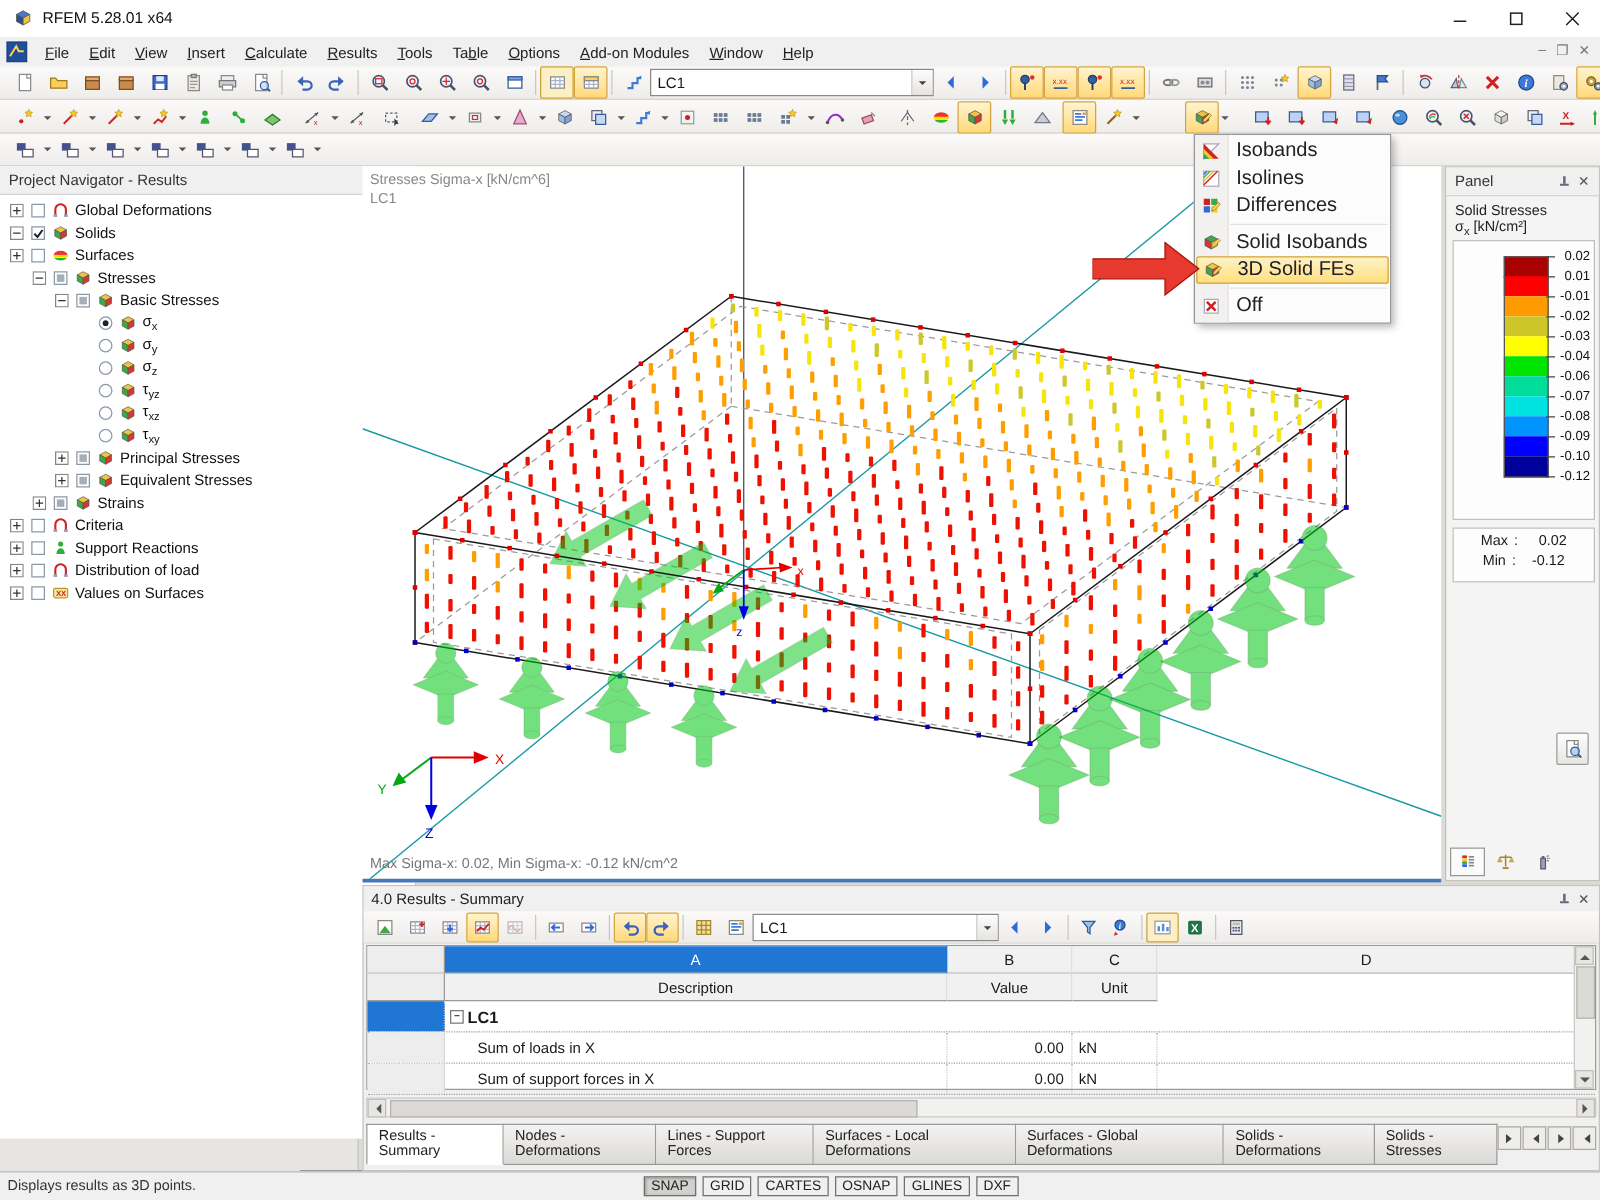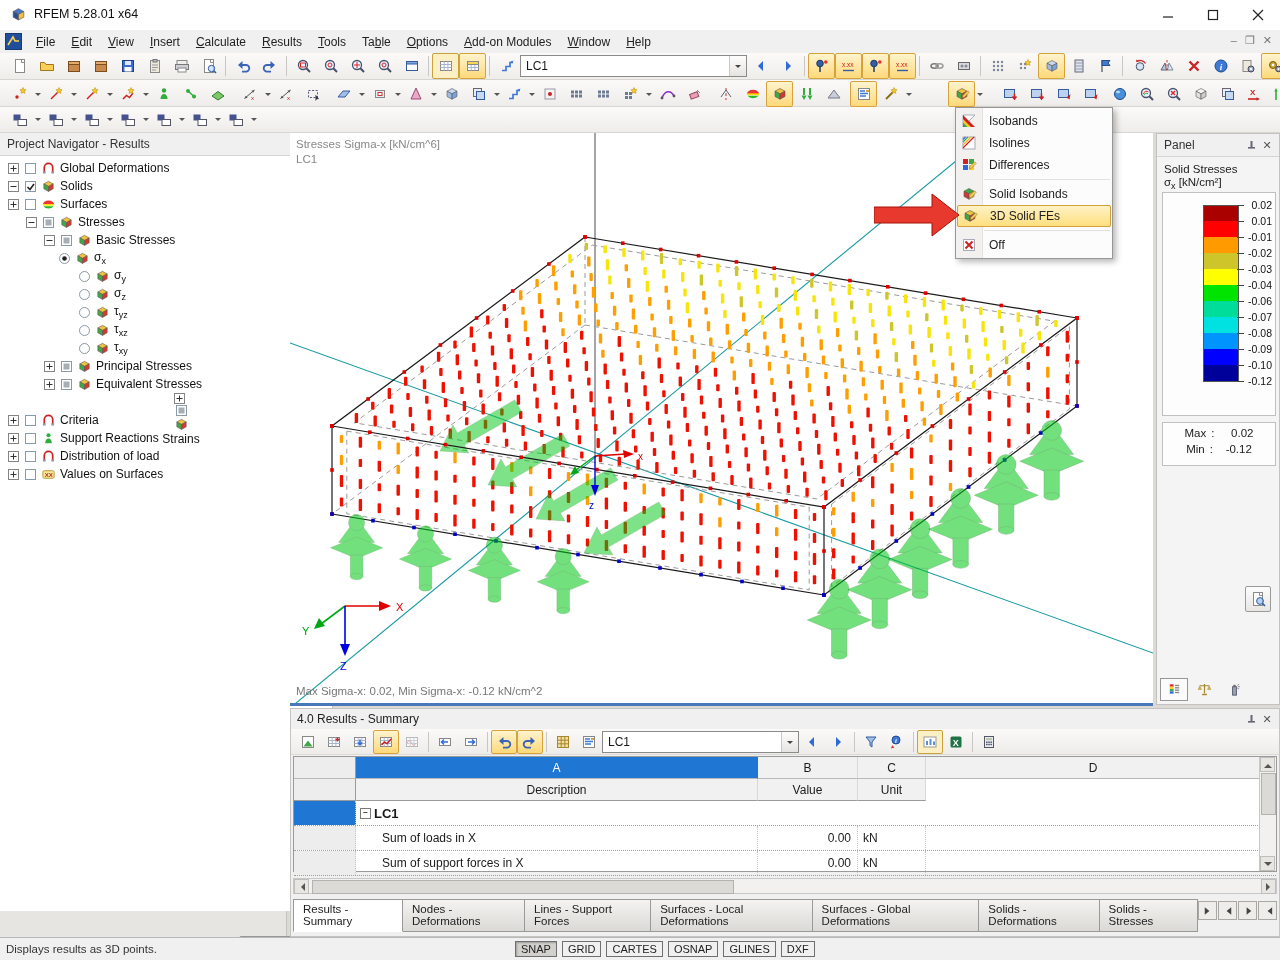--- a/index.html
+++ b/index.html
@@ -59,21 +59,21 @@
   #maxmin{position:absolute;left:5px;top:288px;width:112px;height:42px;background:#FDFDFD;border:1px solid #C0C0C0;font-size:11.5px;}
   #maxmin .r{display:flex;justify-content:center;gap:5px;margin-top:4px;}
   #maxmin .v{width:34px;text-align:right;}
   #mag-btn{position:absolute;right:8px;top:452px;width:24px;height:24px;background:linear-gradient(#FDFDFD,#E8E6E2);border:1px solid #9A9A9A;border-radius:2px;display:flex;align-items:center;justify-content:center;}
   #panel-tabs{position:absolute;left:3px;bottom:3px;display:flex;gap:2px;}
   .ptab{width:26px;height:21px;display:flex;align-items:center;justify-content:center;border:1px solid transparent;}
   .ptab.active{background:#FBFBFB;border-color:#979797;}
   
   #ctxmenu{position:absolute;left:955px;top:107px;width:156px;background:#FCFCFC;border:1px solid #979797;box-shadow:3px 3px 6px rgba(0,0,0,.28);z-index:60;padding:2px 0;}
   #ctxmenu .gut{position:absolute;left:0;top:0;bottom:0;width:26px;background:#F2F1EF;border-right:1px solid #E3E2E0;}
-  .mi{position:relative;height:22px;display:flex;align-items:center;font-size:12px;color:#222;}
+  .mi{position:relative;height:22px;display:flex;align-items:center;font-size:16px;color:#222;}
   .mi .mic{width:26px;display:flex;align-items:center;justify-content:center;z-index:1;}
   .mi .mlab{padding-left:7px;z-index:1;}
   .mi.hl{background:linear-gradient(#FEF3C9,#FFDE7C);outline:1px solid #D2A13C;outline-offset:-1px;border-radius:2px;margin:0 1px;}
   .msep{height:1px;background:#E2E1DF;margin:3px 2px 3px 28px;}
   #red-arrow{position:absolute;left:874px;top:193px;z-index:70;}
   
   #dock{position:absolute;left:290px;top:708px;width:990px;height:229px;background:#F0F0F0;border:1px solid #C6C4C0;box-sizing:border-box;}
   #dock-hdr{height:20px;display:flex;align-items:center;padding:0 4px 0 6px;font-size:12px;color:#222;background:#F0F0F0;}
   #dock-tb{height:25px;display:flex;align-items:center;background:linear-gradient(#FBFAF9,#EEECE9);border-bottom:1px solid #DDDBD7;padding-left:4px;}
   #dock-tb .tbtn{width:24px;height:22px;}
@@ -1085,21 +1085,21 @@
         </span>
         <span style="display: flex; width: 15px; height: 15px; margin-left: 4px; flex: 0 0 auto;">
           <svg width="15" height="15" viewBox="0 0 16 16">
             <path d="M3 5.2l5-2.7 5 2.7-5 2.7z" fill="#F2C33C" stroke="#555" stroke-width=".6"></path>
             <path d="M3 5.2v5.3l5 2.7V7.9z" fill="#3FA846" stroke="#555" stroke-width=".6"></path>
             <path d="M13 5.2v5.3l-5 2.7V7.9z" fill="#D6372E" stroke="#555" stroke-width=".6"></path>
           </svg>
         </span>
         <span class="lbl">Basic Stresses</span>
       </div>
-      <div class="trow" style="padding-left: 42px;">
+      <div class="trow" style="padding-left: 62px;">
         <span style="width: 11px; height: 11px; display: flex; flex: 0 0 auto;"></span>
         <span style="width: 13px; height: 13px; display: flex; flex: 0 0 auto; margin-left: 5px;">
           <svg width="13" height="13" viewBox="0 0 13 13">
             <circle cx="6.5" cy="6.5" r="5" fill="#fff" stroke="#8A99A8"></circle>
             <circle cx="6.5" cy="6.5" r="2.3" fill="#222"></circle>
           </svg>
         </span>
         <span style="display: flex; width: 15px; height: 15px; margin-left: 4px; flex: 0 0 auto;">
           <svg width="15" height="15" viewBox="0 0 16 16">
             <path d="M3 5.2l5-2.7 5 2.7-5 2.7z" fill="#F2C33C" stroke="#555" stroke-width=".6"></path>
@@ -1228,21 +1228,21 @@
         </span>
         <span style="display: flex; width: 15px; height: 15px; margin-left: 4px; flex: 0 0 auto;">
           <svg width="15" height="15" viewBox="0 0 16 16">
             <path d="M3 5.2l5-2.7 5 2.7-5 2.7z" fill="#F2C33C" stroke="#555" stroke-width=".6"></path>
             <path d="M3 5.2v5.3l5 2.7V7.9z" fill="#3FA846" stroke="#555" stroke-width=".6"></path>
             <path d="M13 5.2v5.3l-5 2.7V7.9z" fill="#D6372E" stroke="#555" stroke-width=".6"></path>
           </svg>
         </span>
         <span class="lbl">Equivalent Stresses</span>
       </div>
-      <div class="trow" style="padding-left: 26px; flex-direction: column;">
+      <div class="trow" style="padding-left: 26px;">
         <span style="width: 11px; height: 11px; display: flex; flex: 0 0 auto;">
           <svg width="11" height="11">
             <rect x="0.5" y="0.5" width="10" height="10" fill="#fff" stroke="#848484"></rect>
             <line x1="2.5" y1="5.5" x2="8.5" y2="5.5" stroke="#333"></line>
             <line x1="5.5" y1="2.5" x2="5.5" y2="8.5" stroke="#333"></line>
           </svg>
         </span>
         <span style="width: 13px; height: 13px; display: flex; flex: 0 0 auto; margin-left: 5px;">
           <svg width="13" height="13" viewBox="0 0 13 13">
             <rect x="1.5" y="1.5" width="10" height="10" fill="#fff" stroke="#8A99A8"></rect>

